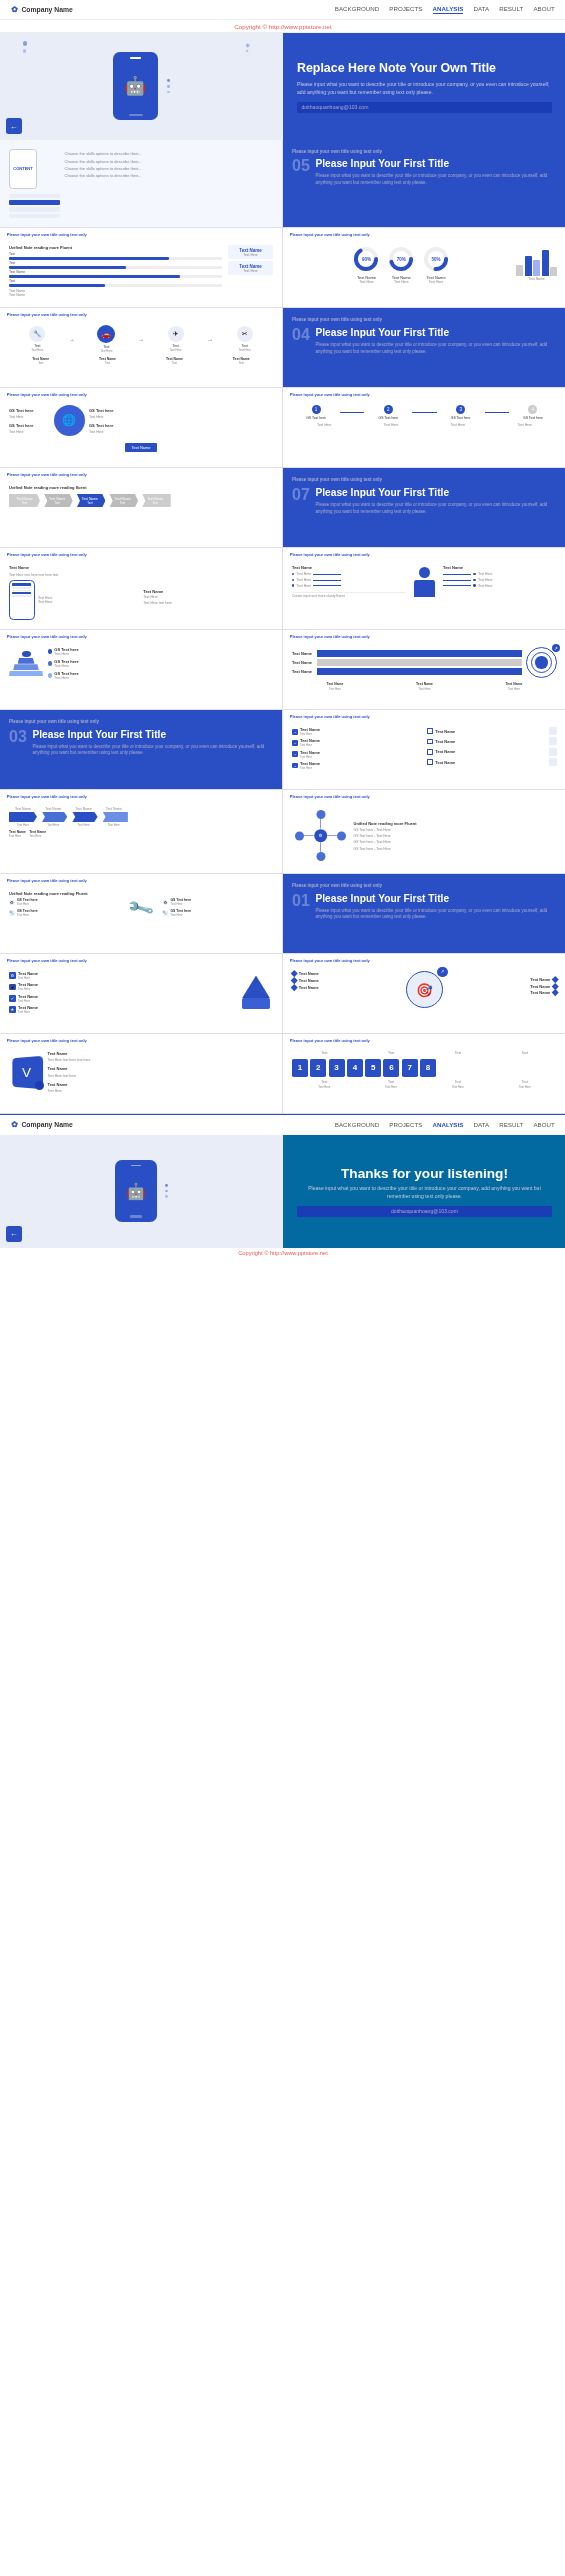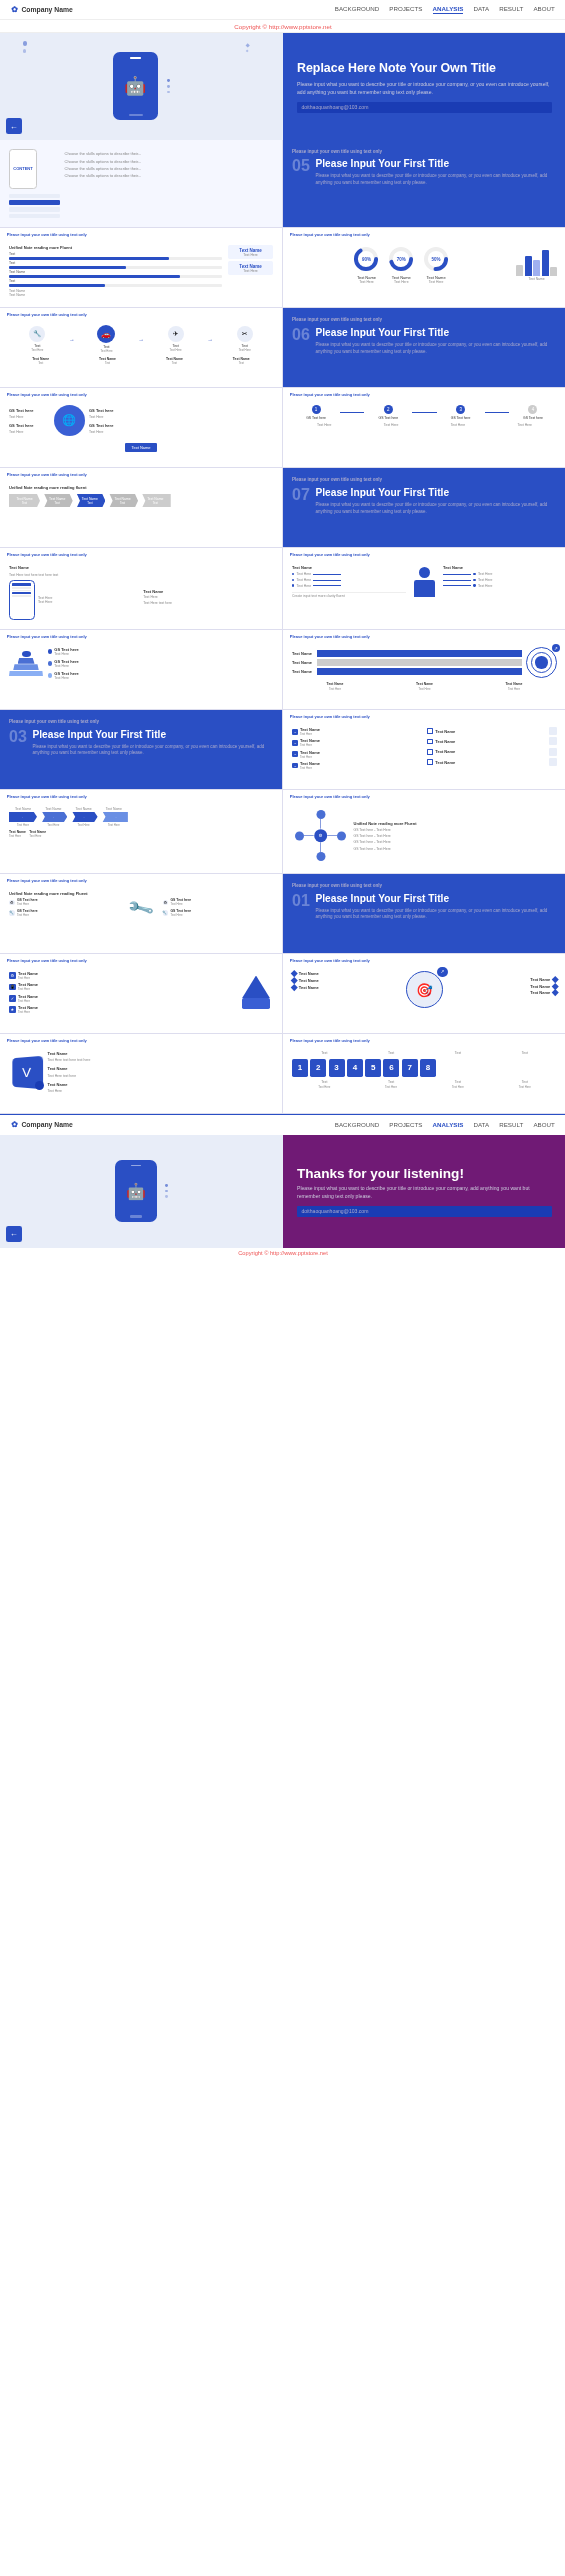--- a/index.html
+++ b/index.html
@@ -72,21 +72,21 @@
 
     
     .row-section-label { position: absolute; top: 3.4px; left: 6.8px; font-size: 4px; color: #2a4fc4; font-weight: bold; }
 
     
     .footer-nav { display: flex; align-items: center; justify-content: space-between; padding: 4.5px 11.3px; background: #fff; border-top: 1.1px solid #2a4fc4; height: 20.4px; }
 
     
     .footer-section { background: #f0f4ff; display: flex; height: 113px; }
     .footer-left { width: 50%; background: #e8edf8; display: flex; align-items: center; justify-content: center; }
-    .footer-right { width: 50%; background: #701a75; padding: 11.3px 14px; display: flex; flex-direction: column; justify-content: center; }
+    .footer-right { width: 50%; background: #0369a1; padding: 11.3px 14px; display: flex; flex-direction: column; justify-content: center; text-align: center; }
     .footer-thanks { font-size: 13.6px; font-weight: bold; color: #fff; margin-bottom: 4.5px; }
     .footer-copyright { text-align: center; font-size: 5.7px; color: #e55; padding: 2.3px; background: #fff; }
 
     
     .bar-chart { display: flex; align-items: flex-end; gap: 1.7px; height: 28px; }
     .bar { background: #2a4fc4; width: 6.8px; border-radius: 1.1px 1.1px 0 0; }
     .bar.gray { background: #ccc; }
     .bar.light { background: #a0b0f0; }
 
     
@@ -344,21 +344,21 @@
         <div style="flex:1;text-align:center;">
             <div style="font-size:3.4px;font-weight:bold;color:#333;">Text Name</div>
             <div style="font-size:2.8px;color:#888;">Text</div>
           </div>
       </div>
     </div>
   </div>
   <div class="slide-half blue-bg">
     <div class="section-label-white">Please input your own title using text only</div>
     <div class="blue-slide-title">
-      <span class="slide-number">06</span>
+      <span class="slide-number">04</span>
       <div class="slide-title-text">
         <h2>Please Input Your First Title</h2>
         <p>Please input what you want to describe your title or introduce your company, or you even can introduce yourself, add anything you want but remember using text only please.</p>
       </div>
     </div>
   </div>
 </div>
 
 <div class="slide-row">
   <div class="slide-half">

